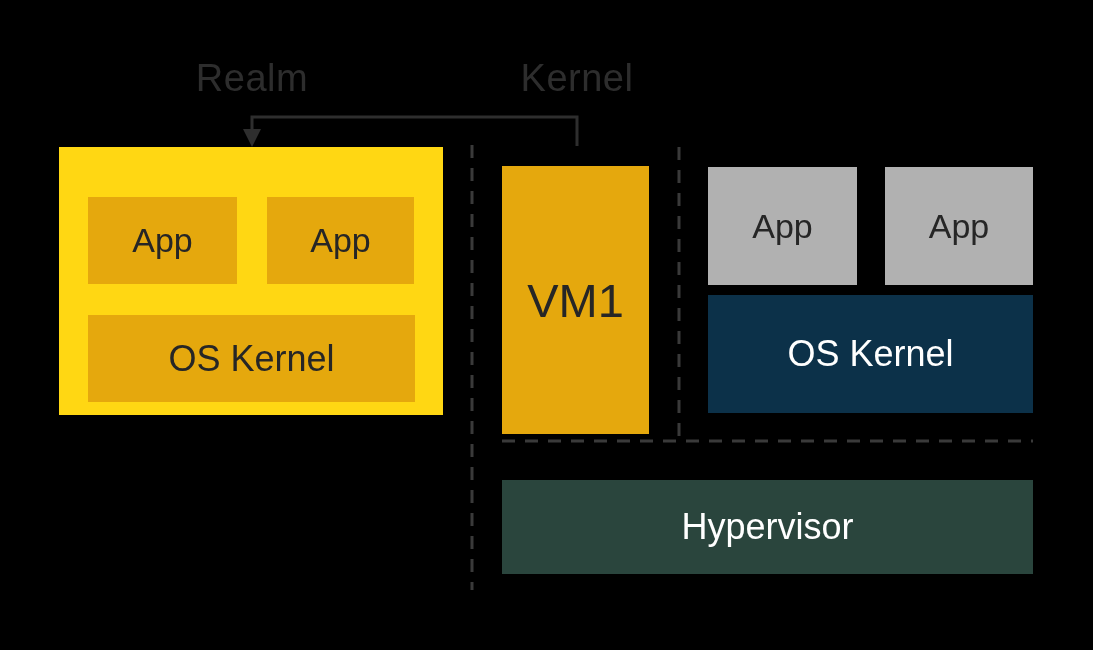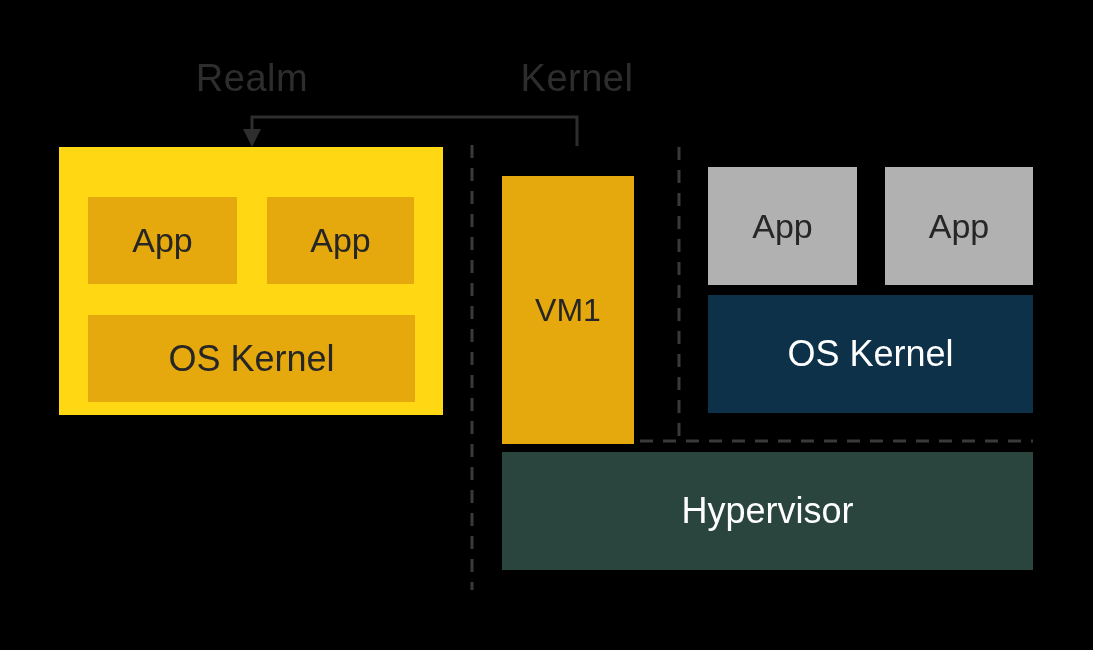--- a/index.html
+++ b/index.html
@@ -53,40 +53,40 @@
     background: var(--inner_gold);
     display: flex;
     align-items: center;
     justify-content: center;
     font-size: 34px;
   }
   .realm-app-1 { left: 29px;  top: 30px;  width: 149px; height: 87px; }
   .realm-app-2 { left: 208px; top: 30px;  width: 147px; height: 87px; }
   .realm-kernel{ left: 29px;  top: 148px; width: 327px; height: 87px; font-size: 36px; }
   .vm1-box {
-    left: 502px; top: 156px;
-    width: 132px; height: 268px;
+    left: 502px; top: 146px;
+    width: 147px; height: 268px;
     background: var(--inner_gold);
-    font-size: 32px;
+    font-size: 47px;
   }
   .gray-app {
     background: var(--app_gray);
     font-size: 34px;
   }
   .gray-app-1 { left: 708px; top: 147px; width: 149px; height: 118px; }
   .gray-app-2 { left: 885px; top: 147px; width: 148px; height: 118px; }
   .navy-kernel {
     left: 708px; top: 295px;
     width: 325px; height: 118px;
     background: var(--kernel_navy);
     font-size: 36px;
   }
   .hypervisor-box {
-    left: 502px; top: 452px;
-    width: 531px; height: 118px;
+    left: 502px; top: 480px;
+    width: 531px; height: 94px;
     background: var(--hypervisor_green);
     font-size: 36px;
   }
 </style>
 </head>
 <body>
 
 <div class="canvas">
 
   <div class="world-label realm-label">Realm</div>

